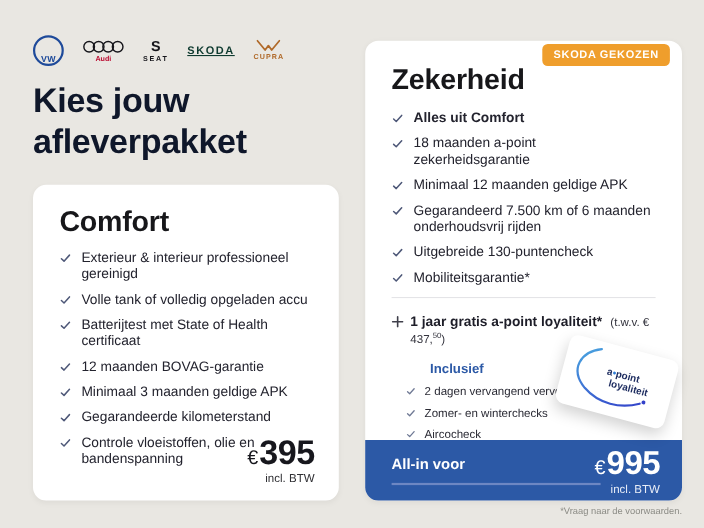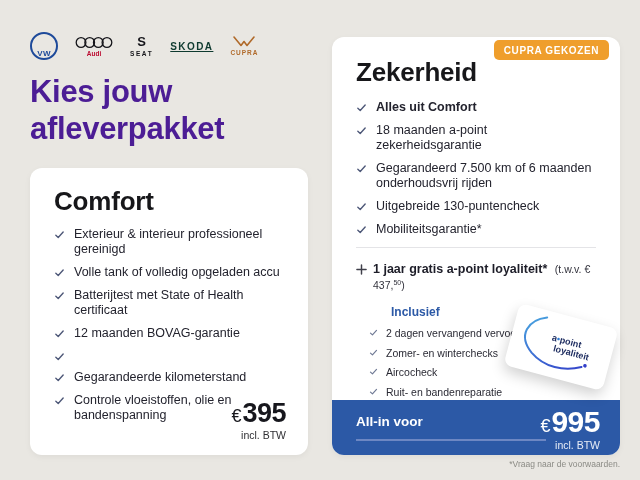--- a/index.html
+++ b/index.html
@@ -11,21 +11,21 @@
   .brand{display:flex;flex-direction:column;align-items:center;justify-content:center;}
   .vw-circle{width:24px;height:24px;border:2px solid #1e4a9a;border-radius:50%;display:flex;align-items:flex-end;justify-content:center;}
   .vw-circle span{font-size:8px;font-weight:bold;color:#1e4a9a;letter-spacing:.2px;}
   .audi-word{font-size:6.5px;font-weight:bold;color:#bb0a30;margin-top:1px;}
   .seat-glyph{font-size:13px;font-weight:bold;color:#15151a;line-height:12px;}
   .seat-word{font-size:6.5px;font-weight:bold;letter-spacing:1.6px;color:#15151a;margin-top:2px;}
   .skoda-word{font-size:10px;font-weight:bold;letter-spacing:1.4px;color:#0e3a2f;text-decoration:underline;}
   .cupra-word{font-size:6.5px;font-weight:bold;letter-spacing:1px;color:#b06a2a;margin-top:2px;}
 
   
-  .page-title{position:absolute;left:30px;top:74px;margin:0;font-size:31px;line-height:1.18;font-weight:600;letter-spacing:-.3px;color:#4c1d95;}
+  .page-title{position:absolute;left:30px;top:74px;margin:0;font-size:31px;line-height:1.18;font-weight:600;letter-spacing:-.3px;color:#0f172a;}
 
   
   .card{position:absolute;background:#ffffff;border-radius:12px;box-shadow:0 2px 6px rgba(0,0,0,.05);box-sizing:border-box;}
   .card-comfort{left:30px;top:168px;width:278px;height:287px;padding:18px 24px;}
   .card-zekerheid{left:332px;top:37px;width:288px;height:418px;padding:20px 24px 0;}
   .card h2{margin:0 0 10px;font-size:26px;font-weight:bold;color:#17171a;letter-spacing:-.2px;}
   .card-zekerheid h2{margin-bottom:12px;}
 
   ul.checks{list-style:none;margin:0;padding:0;}
   ul.checks li{display:flex;align-items:flex-start;font-size:12.5px;line-height:1.2;color:#23232e;margin-bottom:8px;}
@@ -46,21 +46,21 @@
   .inclusief{margin-left:11px;}
   .inclusief-label{font-size:12px;font-weight:bold;color:#2c59a6;margin-bottom:8px;padding-left:24px;}
   ul.subchecks{list-style:none;margin:0;padding:0 0 0 2px;max-width:170px;}
   ul.subchecks li{display:flex;align-items:flex-start;font-size:10.5px;line-height:1.2;color:#2a2a34;margin-bottom:7px;}
   ul.subchecks li .chk{flex-shrink:0;margin:1px 8px 0 0;}
 
   
   .price{position:absolute;right:22px;bottom:14px;text-align:right;color:#17171d;}
   .price-row{display:flex;align-items:baseline;justify-content:flex-end;}
   .cur{font-size:18px;font-weight:400;margin-right:1px;}
-  .amt{font-size:27px;font-weight:bold;letter-spacing:-.5px;line-height:1;}
+  .amt{font-size:31px;font-weight:bold;letter-spacing:-.5px;line-height:1;}
   .price-note{font-size:10.5px;color:#2f2f33;margin-top:2px;}
 
   
   .loyalty{position:absolute;right:8px;top:278px;width:102px;height:64px;background:#fff;border-radius:8px;transform:rotate(15deg);box-shadow:0 6px 14px rgba(0,0,0,.18);z-index:3;}
   .loyalty svg{position:absolute;left:0;top:0;}
   .loyalty-brand{position:absolute;left:40px;top:20px;font-size:9px;font-weight:bold;color:#1b2a5e;line-height:1.15;}
   .loyalty-brand .dot{color:#2e7cd6;}
   .loyalty-brand .l2{display:block;margin-left:4px;}
 
   
@@ -136,20 +136,21 @@
       <li>
         <svg class="chk" width="11" height="11" viewBox="0 0 12 12">
             <path d="M2 6.8 L4.6 9.2 L10 3.2" fill="none" stroke="#4e5878" stroke-width="1.5" stroke-linecap="round" stroke-linejoin="round"></path>
           </svg>
         <span>12 maanden BOVAG-garantie</span>
       </li>
       <li>
         <svg class="chk" width="11" height="11" viewBox="0 0 12 12">
             <path d="M2 6.8 L4.6 9.2 L10 3.2" fill="none" stroke="#4e5878" stroke-width="1.5" stroke-linecap="round" stroke-linejoin="round"></path>
           </svg>
+        <span>Minimaal 3 maanden geldige APK</span>
       </li>
       <li>
         <svg class="chk" width="11" height="11" viewBox="0 0 12 12">
             <path d="M2 6.8 L4.6 9.2 L10 3.2" fill="none" stroke="#4e5878" stroke-width="1.5" stroke-linecap="round" stroke-linejoin="round"></path>
           </svg>
         <span>Gegarandeerde kilometerstand</span>
       </li>
       <li>
         <svg class="chk" width="11" height="11" viewBox="0 0 12 12">
             <path d="M2 6.8 L4.6 9.2 L10 3.2" fill="none" stroke="#4e5878" stroke-width="1.5" stroke-linecap="round" stroke-linejoin="round"></path>
@@ -160,34 +161,40 @@
     <div class="price">
       <div class="price-row">
         <span class="cur">€</span>
         <span class="amt">395</span>
       </div>
       <div class="price-note">incl. BTW</div>
     </div>
   </section>
 
   <section class="card card-zekerheid">
-    <div class="badge">CUPRA GEKOZEN</div>
+    <div class="badge">SKODA GEKOZEN</div>
     <h2>Zekerheid</h2>
     <ul class="checks">
       <li class="bold">
         <svg class="chk" width="11" height="11" viewBox="0 0 12 12">
             <path d="M2 6.8 L4.6 9.2 L10 3.2" fill="none" stroke="#4e5878" stroke-width="1.5" stroke-linecap="round" stroke-linejoin="round"></path>
           </svg>
         <span>Alles uit Comfort</span>
       </li>
       <li>
         <svg class="chk" width="11" height="11" viewBox="0 0 12 12">
             <path d="M2 6.8 L4.6 9.2 L10 3.2" fill="none" stroke="#4e5878" stroke-width="1.5" stroke-linecap="round" stroke-linejoin="round"></path>
           </svg>
         <span>18 maanden a-point zekerheidsgarantie</span>
+      </li>
+      <li>
+        <svg class="chk" width="11" height="11" viewBox="0 0 12 12">
+            <path d="M2 6.8 L4.6 9.2 L10 3.2" fill="none" stroke="#4e5878" stroke-width="1.5" stroke-linecap="round" stroke-linejoin="round"></path>
+          </svg>
+        <span>Minimaal 12 maanden geldige APK</span>
       </li>
       <li>
         <svg class="chk" width="11" height="11" viewBox="0 0 12 12">
             <path d="M2 6.8 L4.6 9.2 L10 3.2" fill="none" stroke="#4e5878" stroke-width="1.5" stroke-linecap="round" stroke-linejoin="round"></path>
           </svg>
         <span>Gegarandeerd 7.500 km of 6 maanden onderhoudsvrij rijden</span>
       </li>
       <li>
         <svg class="chk" width="11" height="11" viewBox="0 0 12 12">
             <path d="M2 6.8 L4.6 9.2 L10 3.2" fill="none" stroke="#4e5878" stroke-width="1.5" stroke-linecap="round" stroke-linejoin="round"></path>

